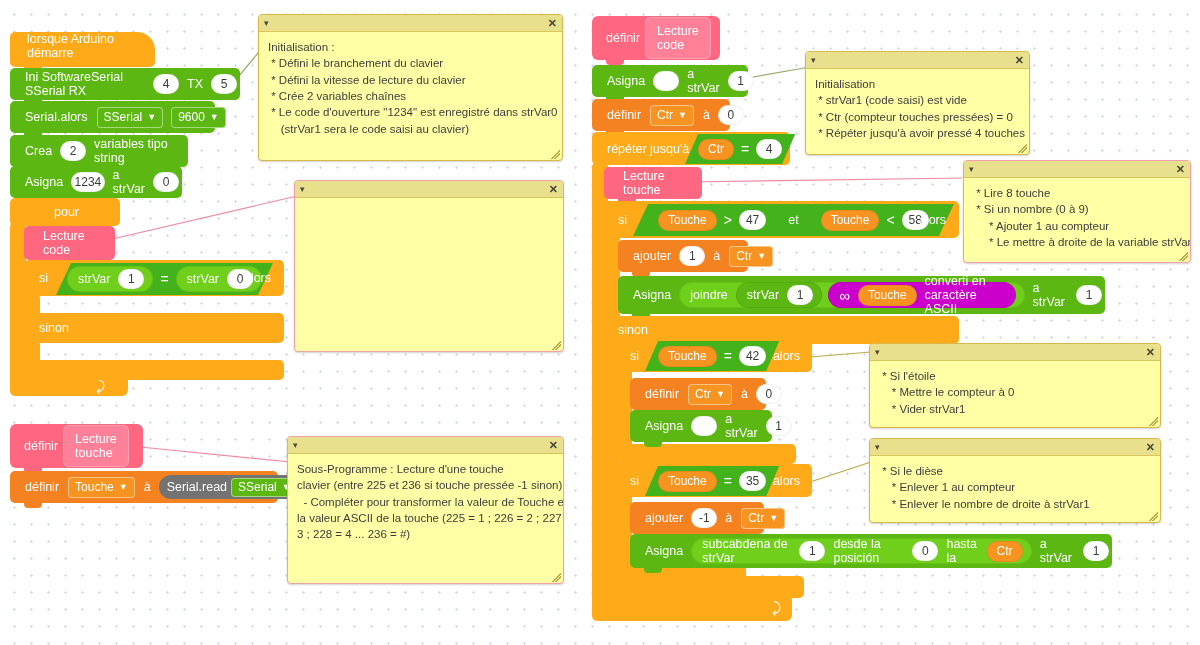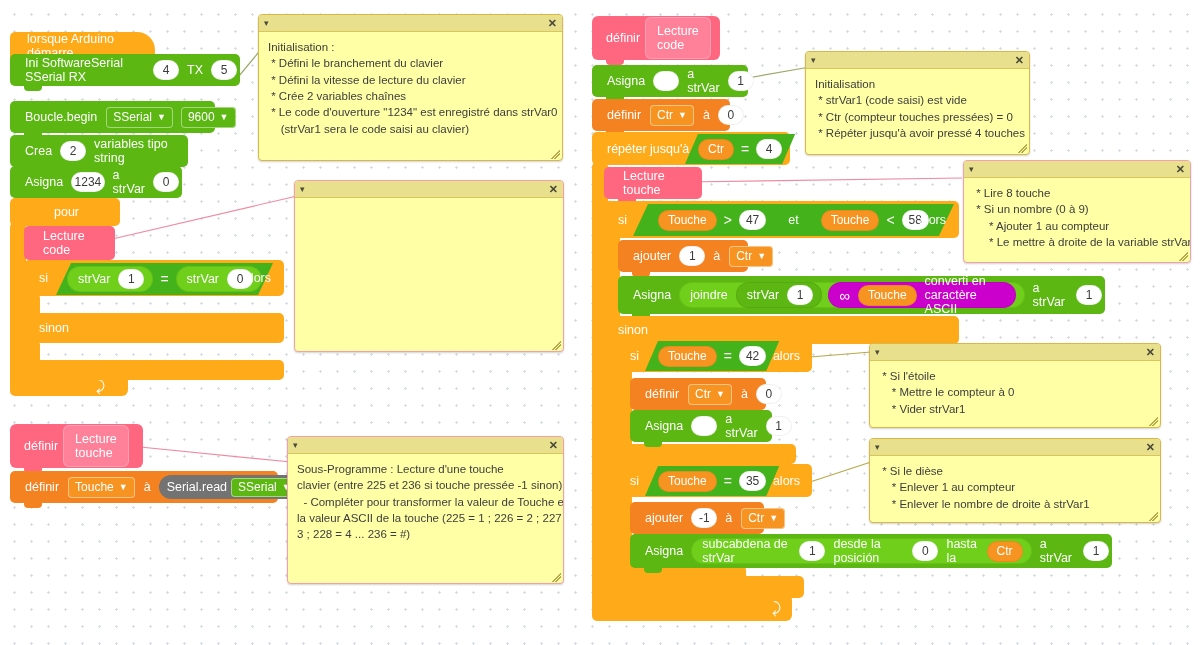--- a/index.html
+++ b/index.html
@@ -173,29 +173,29 @@
   <line x1="742" y1="79" x2="810" y2="67" stroke="#9aab6a" stroke-width="1.2"></line>
   <line x1="686" y1="182" x2="962" y2="178" stroke="#f08aa0" stroke-width="1.2"></line>
   <line x1="810" y1="357" x2="871" y2="352" stroke="#b9a84a" stroke-width="1.2"></line>
   <line x1="810" y1="482" x2="871" y2="462" stroke="#b9a84a" stroke-width="1.2"></line>
 </svg>
 
 <div class="hat c-orange" style="left:10px; top:32px; width:145px; height:35px;">
   <span class="lbl">lorsque Arduino démarre</span>
 </div>
 
-<div class="stack c-green" style="left:10px; top:54px; width:230px;justify-content:space-between;">
+<div class="stack c-green" style="left:10px; top:68px; width:230px;justify-content:space-between;">
   <span class="lbl">Ini SoftwareSerial SSerial RX</span>
   <span class="oval">4</span>
   <span class="lbl">TX</span>
   <span class="oval">5</span>
 </div>
 
 <div class="stack c-green" style="left:10px; top:101px; width:205px;">
-  <span class="lbl">Boucle.begin</span>
+  <span class="lbl">Serial.alors</span>
   <span class="dd on-green">
     <span>SSerial</span>
     <span class="car">▼</span>
   </span>
   <span class="dd on-green">
     <span>9600</span>
     <span class="car">▼</span>
   </span>
 </div>
 

